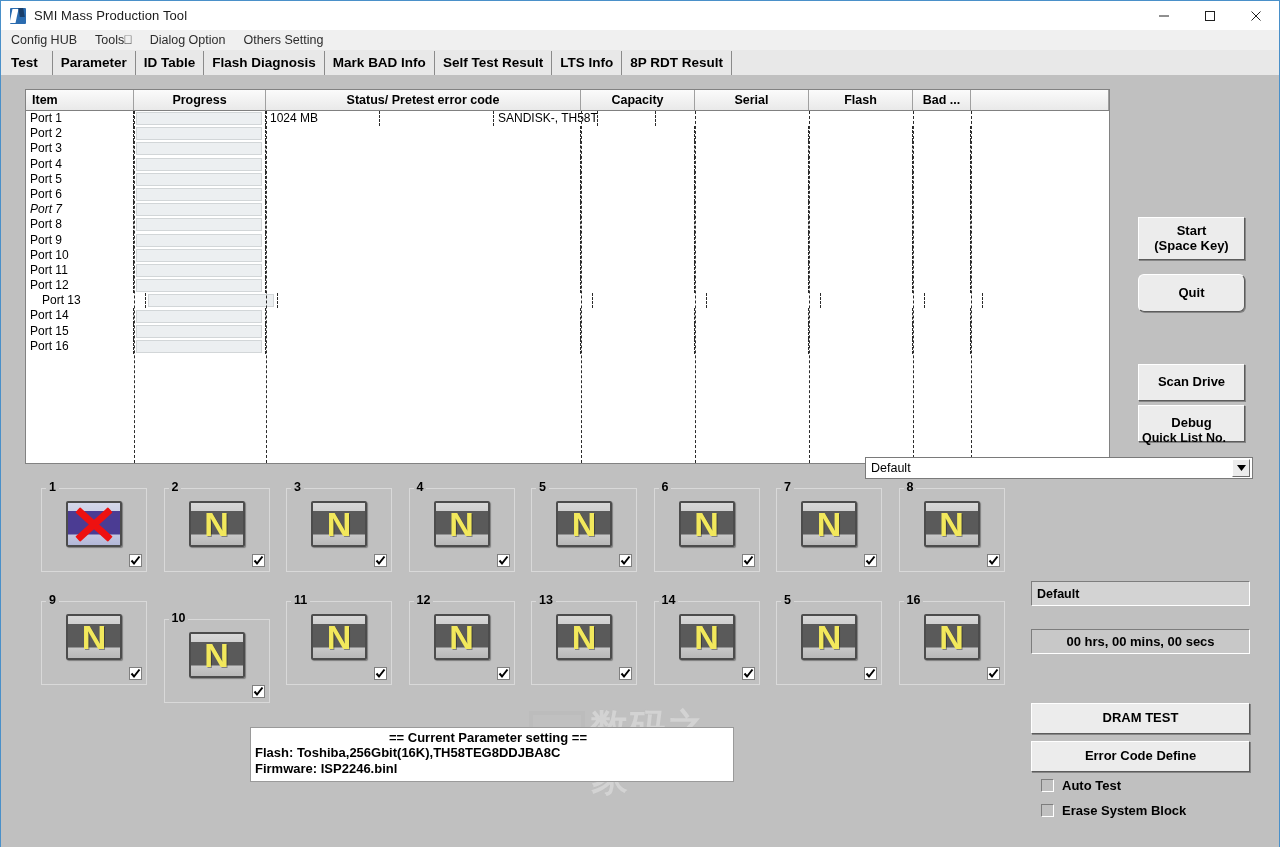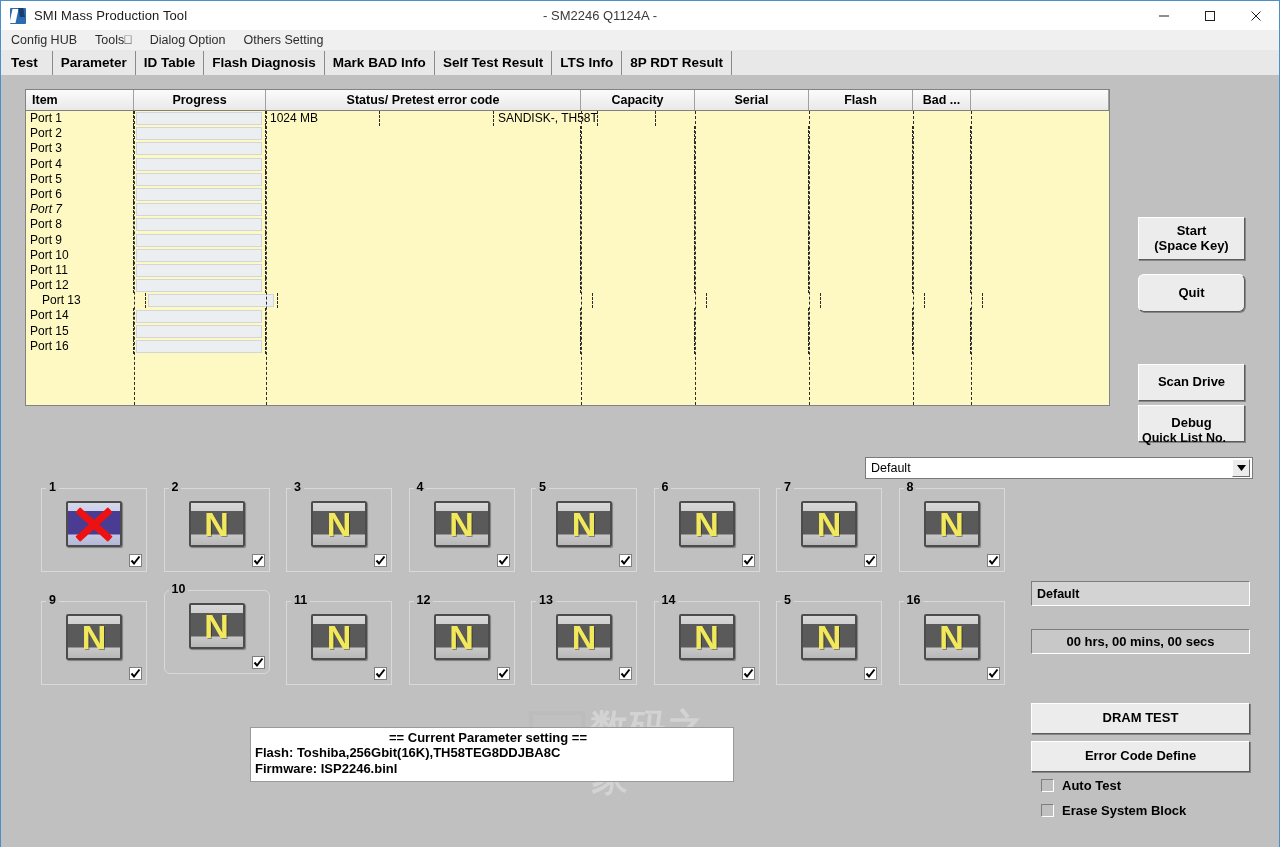--- a/index.html
+++ b/index.html
@@ -88,22 +88,22 @@
     font-weight:bold;
   }
   .tab.first{border-left:none;}
   
   .body{
     position:absolute;left:0;top:74px;width:1278px;height:772px;
     background:#c0c0c0;
   }
   
   .grid-wrap{
-    position:absolute;left:24px;top:14px;width:1085px;height:317px;
-    background:#fef9c3;
+    position:absolute;left:24px;top:14px;width:1085px;height:375px;
+    background:#ffffff;
     border:1px solid #828282;
     box-sizing:border-box;
     overflow:hidden;
   }
   .grid-header{
     display:flex;height:21px;
     background:#f0f0f0;
     border-bottom:1px solid #808080;
     box-sizing:border-box;
   }
@@ -309,23 +309,20 @@
   }
 </style>
 </head>
 <body>
 
 <div class="window">
 
   <div class="titlebar">
     <div class="app-icon"></div>
     <div class="title-text">SMI Mass Production Tool</div>
-  </div>
-  <div class="title-sub">
-    <span>- SM2246 Q1124A -</span>
   </div>
   <div class="win-btns">
     <div class="win-btn">
       <svg width="12" height="12" viewBox="0 0 12 12">
           <line x1="1" y1="6" x2="11" y2="6" stroke="#202020" stroke-width="1"></line>
         </svg>
     </div>
     <div class="win-btn">
       <svg width="12" height="12" viewBox="0 0 12 12">
           <rect x="1.5" y="1.5" width="9" height="9" fill="none" stroke="#202020" stroke-width="1"></rect>
@@ -704,21 +701,21 @@
             <div class="drive">
               <div class="glyph">N</div>
             </div>
           </div>
           <div class="tile-check">
             <svg width="11" height="11" viewBox="0 0 11 11">
               <polyline points="1.5,5.5 4,8.5 9.5,1.5" fill="none" stroke="#000" stroke-width="2"></polyline>
             </svg>
           </div>
         </div>
-        <div class="tile" style="left: 122.5px; top: 102px; border-radius: 6px;">
+        <div class="tile" style="left: 122.5px; top: 131px;">
           <div class="tile-num">10</div>
           <div class="tile-icon">
             <div class="drive">
               <div class="glyph">N</div>
             </div>
           </div>
           <div class="tile-check">
             <svg width="11" height="11" viewBox="0 0 11 11">
               <polyline points="1.5,5.5 4,8.5 9.5,1.5" fill="none" stroke="#000" stroke-width="2"></polyline>
             </svg>

